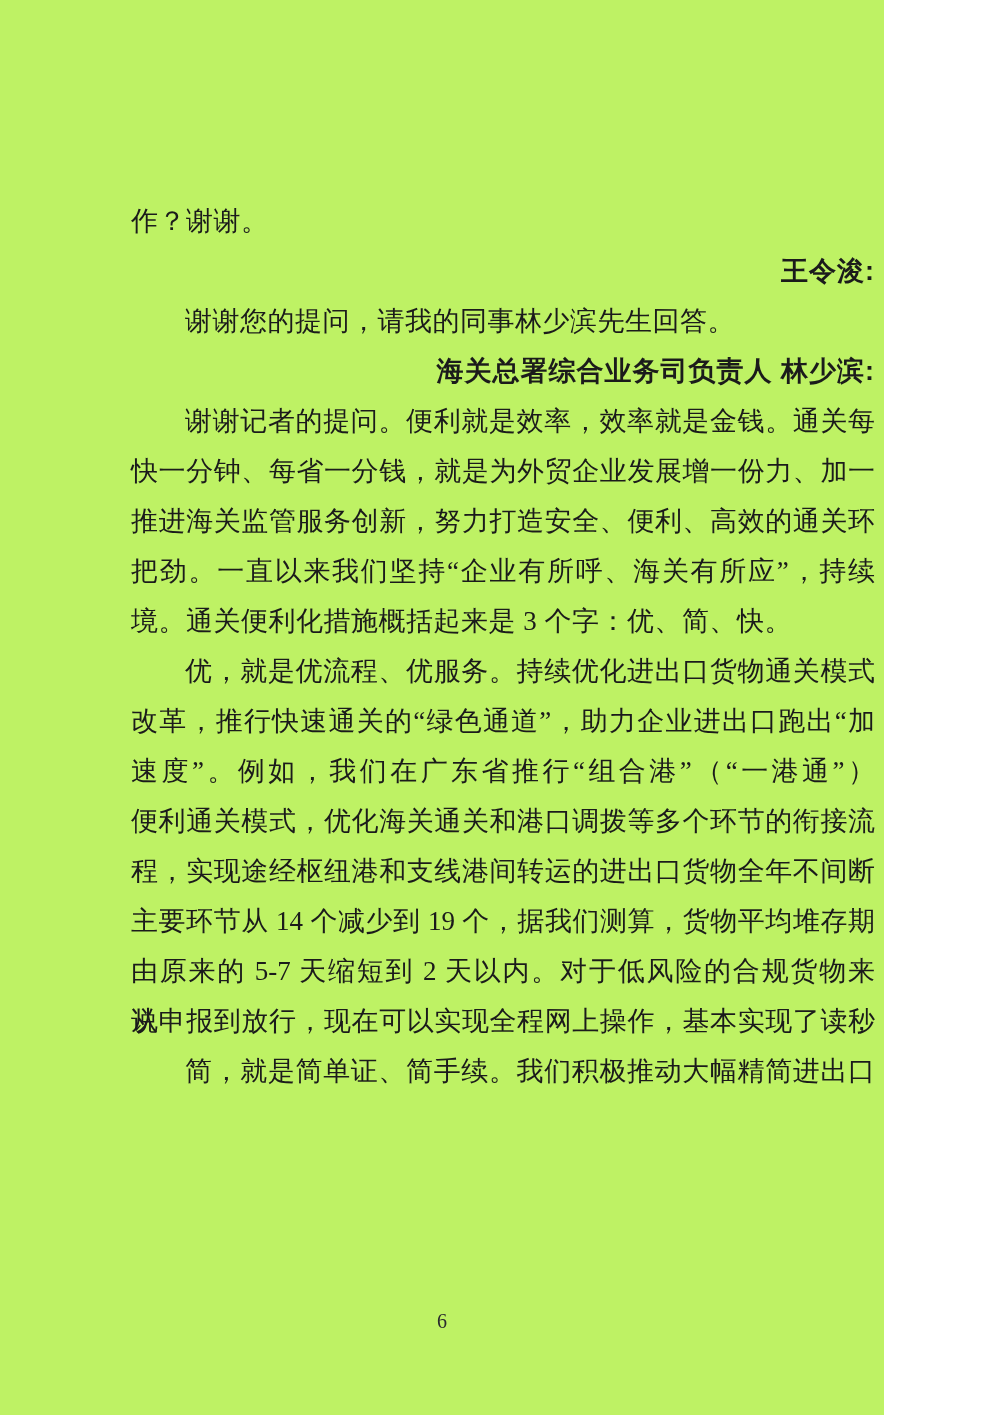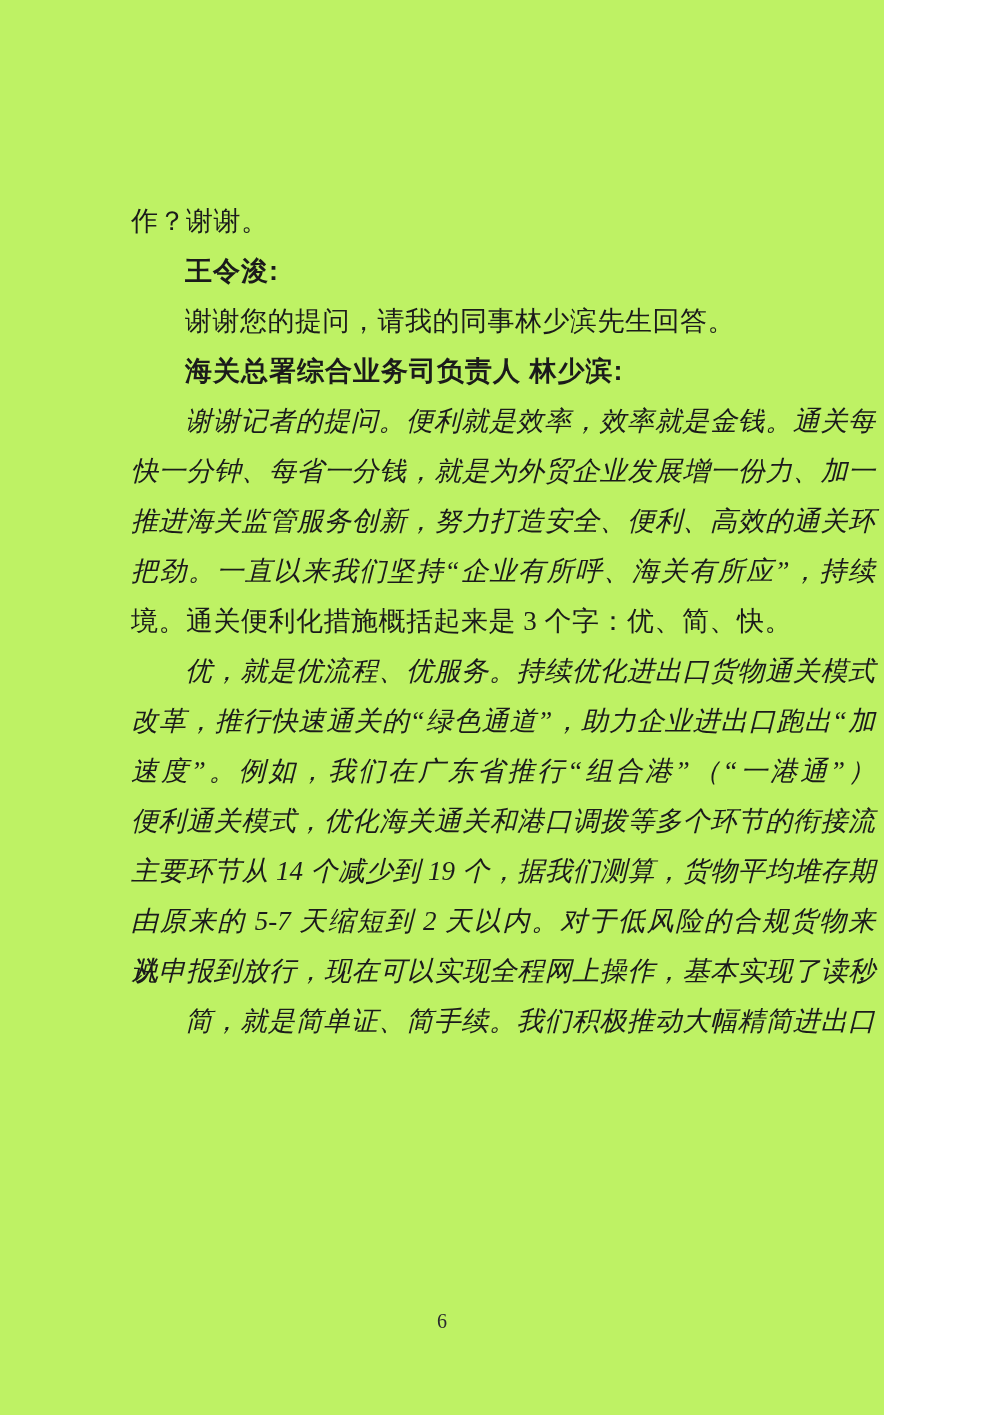--- a/index.html
+++ b/index.html
@@ -29,29 +29,29 @@
     letter-spacing: 0.5px;
     white-space: nowrap;
     overflow: visible;
   }
   .line.j {
     white-space: normal;
     text-align: justify;
     text-align-last: justify;
     text-justify: inter-character;
     letter-spacing: 0;
-    font-style: italic;
   }
   .line.i {
     text-indent: 2em;
   }
   .line.b {
     font-weight: 700;
     font-family: "Liberation Sans", "DejaVu Sans", sans-serif;
     letter-spacing: 1px;
+    text-align: right;
   }
   .page-number {
     position: absolute;
     left: 0;
     right: 0;
     top: 1306px;
     height: 30px;
     line-height: 30px;
     text-align: center;
     font-size: 20px;
@@ -69,19 +69,20 @@
       <div class="line b i">海关总署综合业务司负责人 林少滨:</div>
       <div class="line j i">谢谢记者的提问。便利就是效率，效率就是金钱。通关每</div>
       <div class="line j">快一分钟、每省一分钱，就是为外贸企业发展增一份力、加一</div>
       <div class="line j">推进海关监管服务创新，努力打造安全、便利、高效的通关环</div>
       <div class="line j">把劲。一直以来我们坚持“企业有所呼、海关有所应”，持续</div>
       <div class="line">境。通关便利化措施概括起来是 3 个字：优、简、快。</div>
       <div class="line j i">优，就是优流程、优服务。持续优化进出口货物通关模式</div>
       <div class="line j">改革，推行快速通关的“绿色通道”，助力企业进出口跑出“加</div>
       <div class="line j">速度”。例如，我们在广东省推行“组合港”（“一港通”）</div>
       <div class="line j">便利通关模式，优化海关通关和港口调拨等多个环节的衔接流</div>
+      <div class="line j">程，实现途经枢纽港和支线港间转运的进出口货物全年不间断</div>
       <div class="line j">主要环节从 14 个减少到 19 个，据我们测算，货物平均堆存期</div>
       <div class="line j">由原来的 5-7 天缩短到 2 天以内。对于低风险的合规货物来说，</div>
       <div class="line j">从申报到放行，现在可以实现全程网上操作，基本实现了读秒</div>
       <div class="line j i">简，就是简单证、简手续。我们积极推动大幅精简进出口</div>
     </div>
   <div class="page-number">6</div>
 </div>
 
 </body></html>

